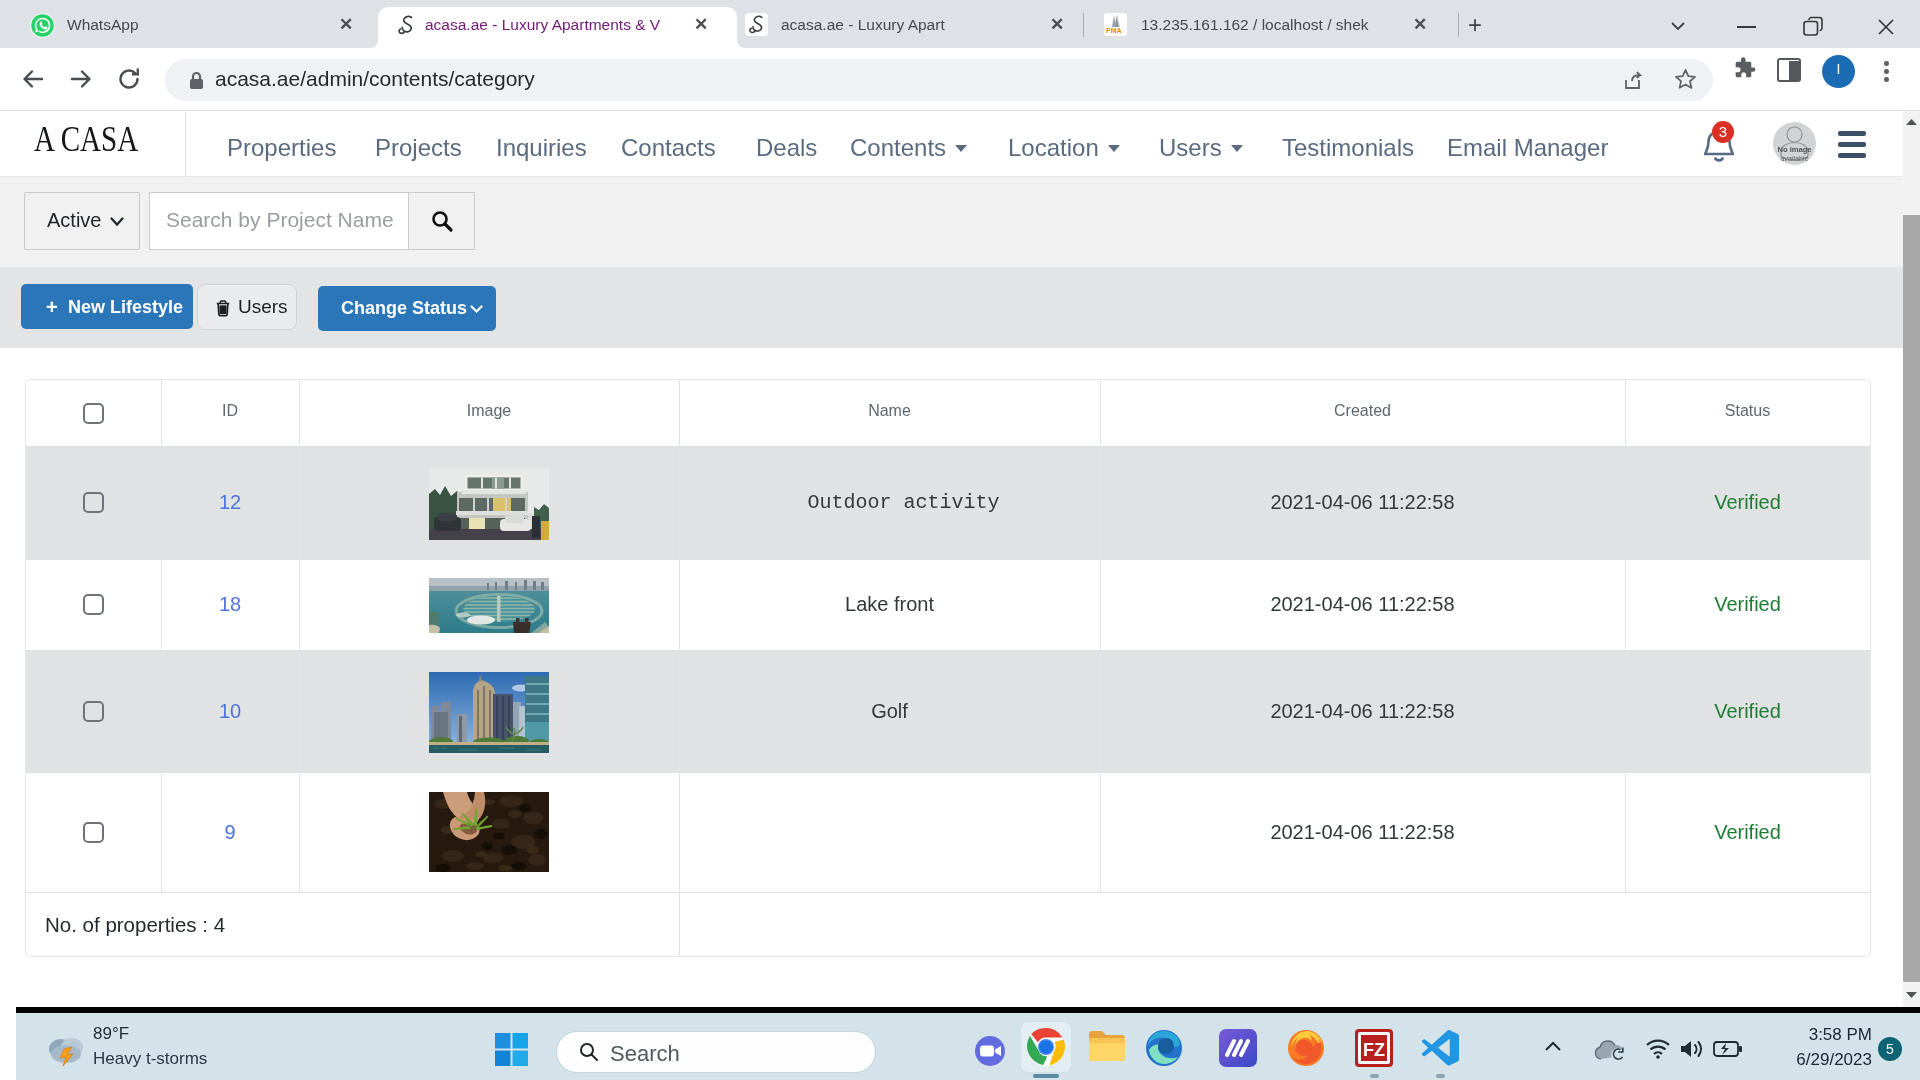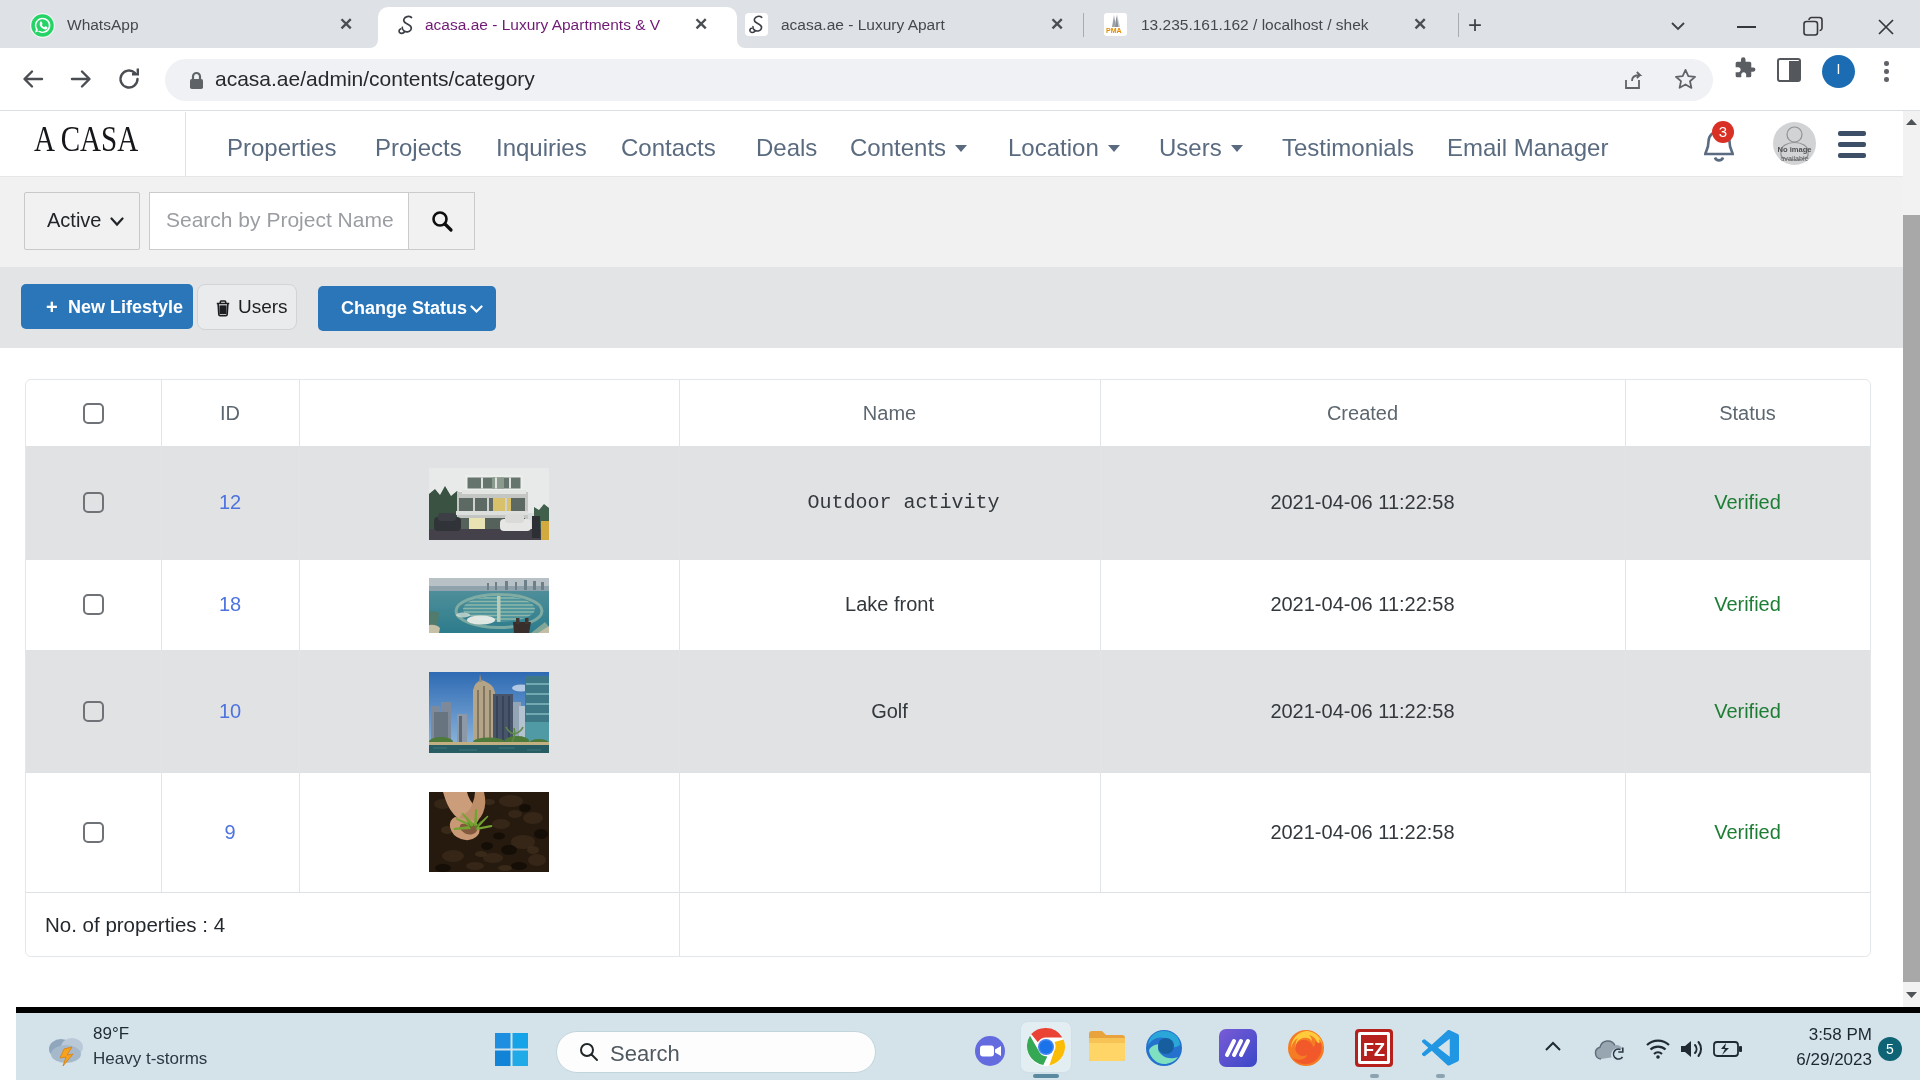--- a/index.html
+++ b/index.html
@@ -25,21 +25,21 @@
 #logosep { left:185px; top:0; width:1px; height:65px; background:#e3e3e3; }
 .nav { font-size:24px; color:#5a6b80; top:22px; white-space:nowrap; }
 .caret { display:inline-block; width:0; height:0; border-left:6px solid transparent; border-right:6px solid transparent; border-top:7px solid #5a6b80; vertical-align:middle; margin-left:9px; margin-bottom:2px; }
 #filterrow { left:0; top:65px; width:1903px; height:90px; background:#f1f1f2; }
 #btnband { left:0; top:155px; width:1903px; height:81px; background:#e3e4e6; }
 .blubtn { background:#2b76b9; color:#fff; border-radius:5px; font-size:20px; }
 #tablecard { left:25px; top:267px; width:1846px; height:578px; background:#fff; border:1px solid #e4e7ea; border-radius:6px; overflow:hidden; }
 .hb { left:0; width:1844px; height:1px; background:#dfe2e5; }
 .vb { left:0; top:0; width:1px; height:512px; background:#e2e5e8; }
 .cb { width:21px; height:21px; border:2px solid #6f7377; border-radius:5px; background:transparent; }
-.th { text-align:center; font-size:20px; color:#5d6770; }
+.th { text-align:center; font-size:16px; color:#5d6770; }
 .idl { text-align:center; font-size:20px; color:#4e73df; }
 .td { text-align:center; font-size:20px; color:#33383d; }
 .tv { text-align:center; font-size:20px; color:#1d7d35; }
 .img svg { display:block; }
 
 
 #scrollbar { left:1903px; top:111px; width:17px; height:896px; background:#f2f2f2; }
 #sthumb { left:1903px; top:215px; width:17px; height:767px; background:#a8a8a8; }
 
 
@@ -221,20 +221,21 @@
     <div class="abs hb" style="top:512px;"></div>
 
     <div class="abs vb" style="left:135px;"></div>
     <div class="abs vb" style="left:273px;"></div>
     <div class="abs vb" style="left:653px;height:578px;"></div>
     <div class="abs vb" style="left:1074px;"></div>
     <div class="abs vb" style="left:1599px;"></div>
 
     <div class="abs cb" style="left:57px;top:23px;"></div>
     <div class="abs th" style="left:135px;top:22px;width:138px;">ID</div>
+    <div class="abs th" style="left:273px;top:22px;width:380px;">Image</div>
     <div class="abs th" style="left:653px;top:22px;width:421px;">Name</div>
     <div class="abs th" style="left:1074px;top:22px;width:525px;">Created</div>
     <div class="abs th" style="left:1599px;top:22px;width:245px;">Status</div>
 
     <div class="abs cb" style="left:57px;top:112px;"></div>
     <div class="abs idl" style="left:135px;top:111px;width:138px;">12</div>
     <div class="abs img" style="left:403px;top:88px;height:72px;">
         <svg id="im12" width="120" height="72" viewBox="0 0 120 72">
       <rect width="120" height="72" fill="#e7eae9"></rect>
       <rect y="45" width="120" height="27" fill="#d8dcda"></rect>

